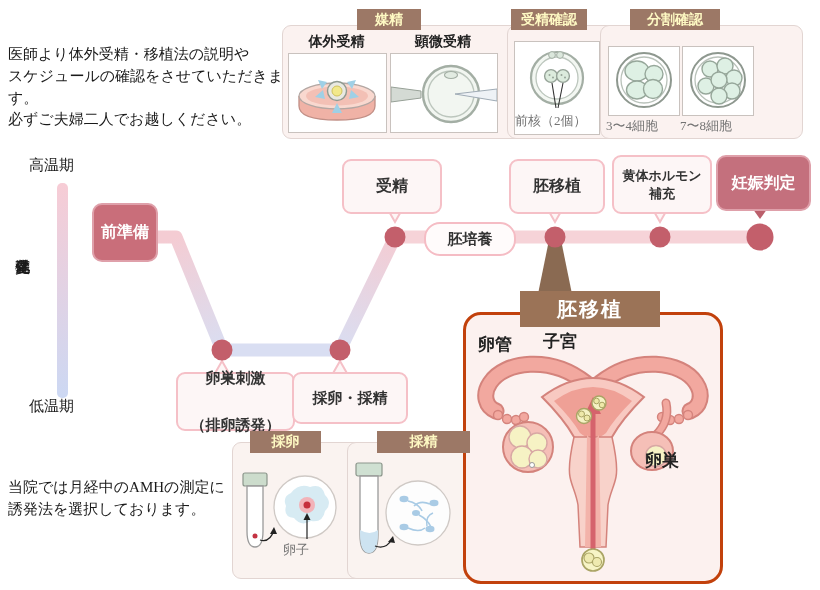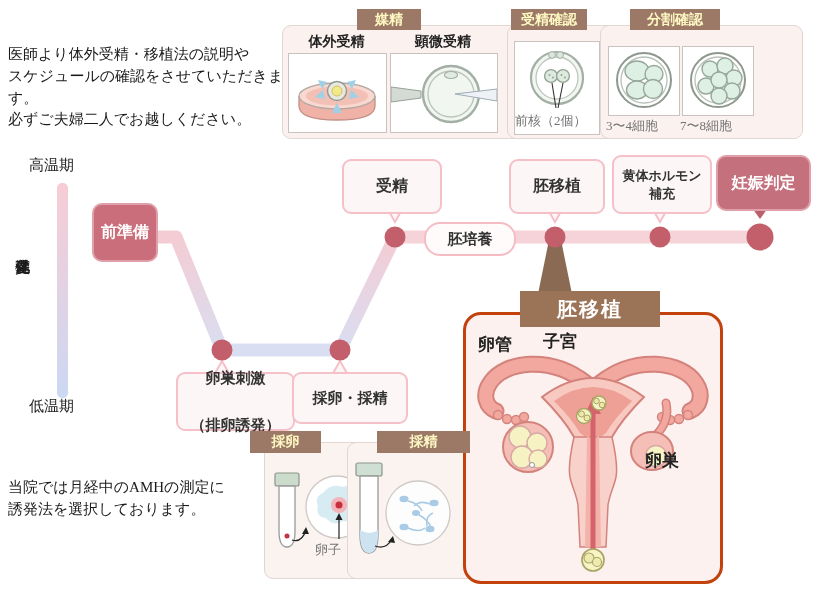--- a/index.html
+++ b/index.html
@@ -182,21 +182,21 @@
         <circle cx="36" cy="49" r="8" fill="#def0e4" stroke="#96a79a" stroke-width="1.4"></circle>
         <circle cx="23" cy="39" r="8" fill="#def0e4" stroke="#96a79a" stroke-width="1.4"></circle>
         <circle cx="36" cy="33" r="8" fill="#def0e4" stroke="#96a79a" stroke-width="1.4"></circle>
       </svg>
     </div>
     <div class="panel-cap" style="left:5px;top:91px;width:74px;">3〜4細胞</div>
     <div class="panel-cap" style="left:79px;top:91px;width:74px;">7〜8細胞</div>
   </div>
   <div class="abs brown-hd" style="left:630px;top:9px;width:90px;height:21px;">分割確認</div>
 
-  <div class="abs box" style="left:232px;top:442px;width:111px;height:135px;background:#faf3f0;margin-left:32px;">
+  <div class="abs box" style="left:232px;top:442px;width:111px;height:135px;background:#faf3f0;">
     <svg class="abs" style="left:0;top:0;" width="111" height="135" viewBox="0 0 111 135">
       <circle cx="72" cy="64" r="31" fill="#ffffff" stroke="#cfc9c5" stroke-width="1.3"></circle>
       <path d="M58,50 q8,-10 19,-6 q12,-4 15,8 q8,8 0,16 q-2,12 -14,10 q-10,6 -17,-3 q-11,-1 -8,-12 q-4,-9 5,-13 Z" fill="#d7ebf3"></path>
       <circle cx="74" cy="62" r="8" fill="#f2b3b9"></circle>
       <circle cx="74" cy="62" r="3.5" fill="#c62f3d"></circle>
       <rect x="10" y="30" width="24" height="13" rx="2" fill="#ccdccc" stroke="#8b968b" stroke-width="1.2"></rect>
       <path d="M14,43 L14,88 Q14,104 22,104 Q30,104 30,88 L30,43 Z" fill="#ffffff" stroke="#9a9a9a" stroke-width="1.3"></path>
       <circle cx="22" cy="93" r="2.5" fill="#c43343"></circle>
       <path d="M27,97 Q37,100 41,87" stroke="#222" stroke-width="1.2" fill="none"></path>
       <polygon points="41,84 37,91 44,91" fill="#222"></polygon>

